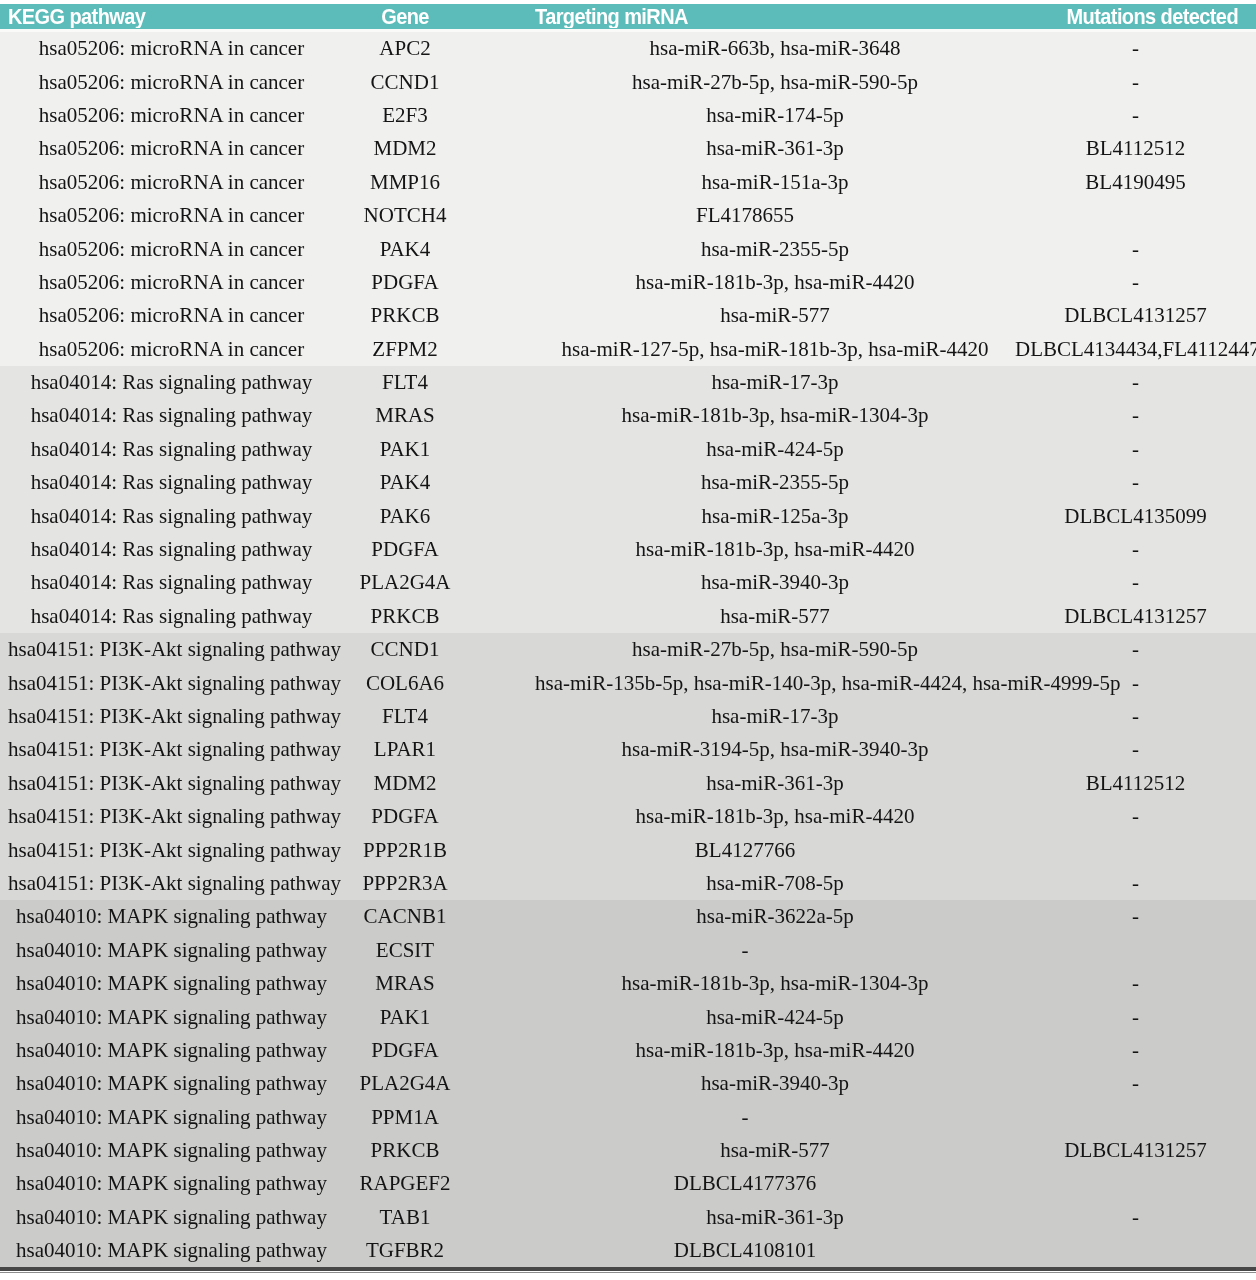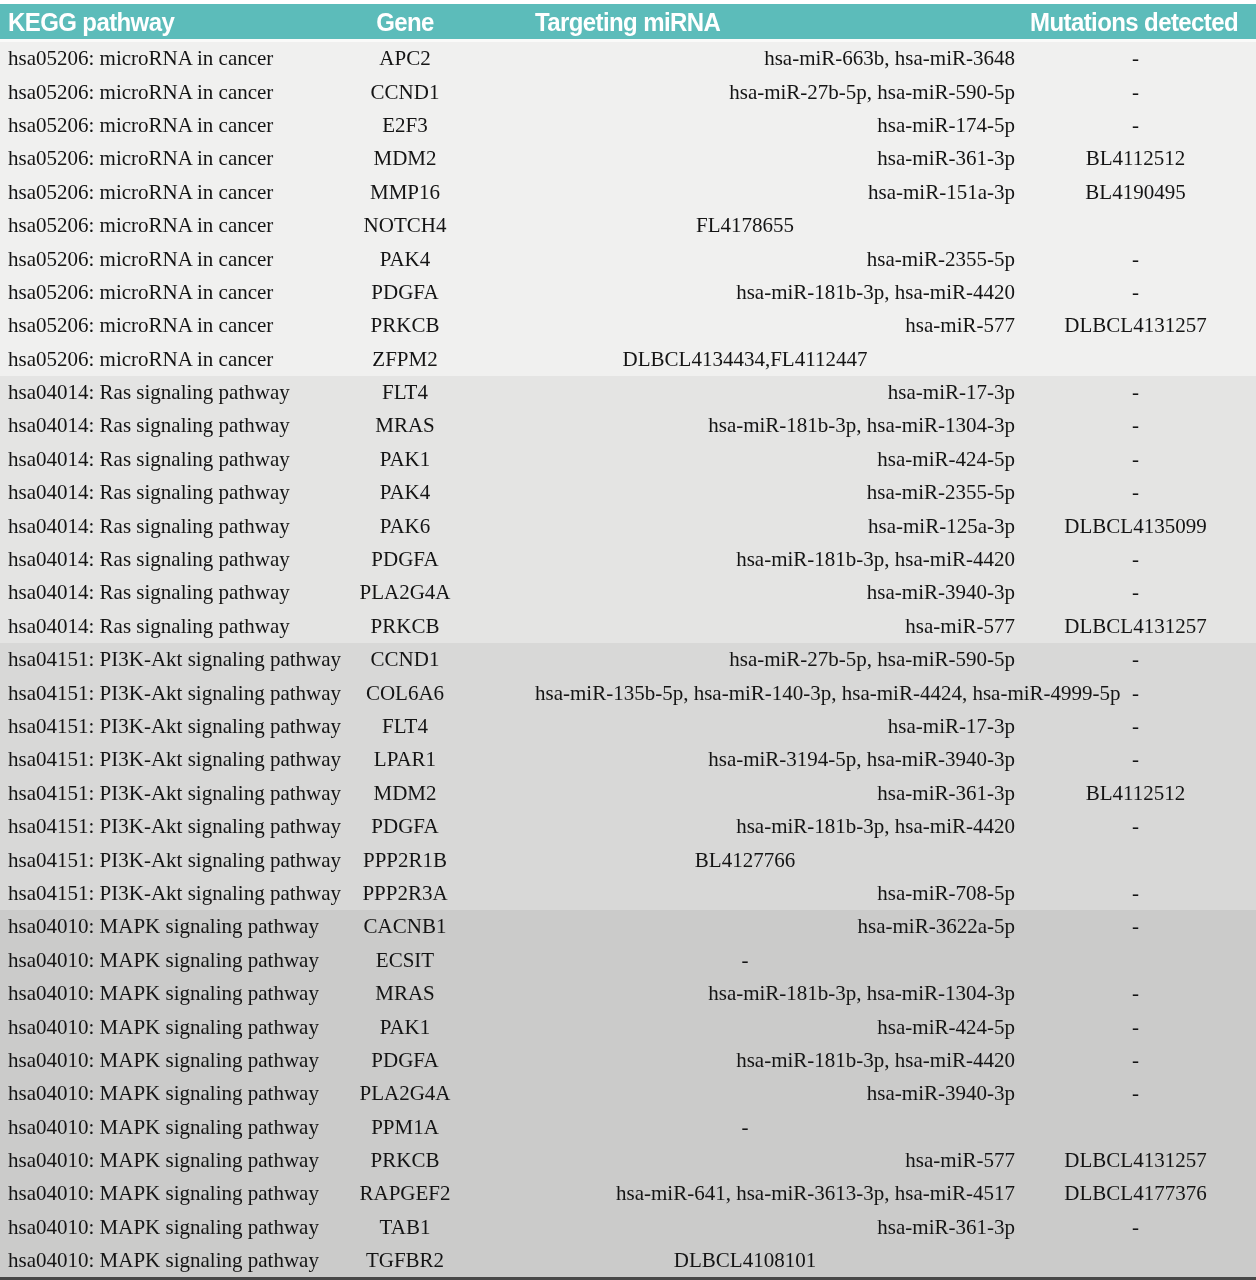--- a/index.html
+++ b/index.html
@@ -9,39 +9,39 @@
     overflow: hidden;
     font-family: "Liberation Serif", serif;
   }
   .top-strip { height: 4px; background: #ffffff; }
   .grid-row {
     display: grid;
     grid-template-columns: 335px 140px 540px 1fr;
     align-items: center;
   }
   .header-row {
-    height: 35px;
+    height: 25px;
     background: #5cbcba;
     color: #ffffff;
     font-family: "Liberation Sans", sans-serif;
     font-weight: 700;
-    font-size: 24px;
+    font-size: 20px;
     letter-spacing: -0.6px;
   }
   .header-row .hcell { transform: scaleY(1.08); }
   .hcell.c-pathway { padding-left: 8px; text-align: left; }
   .hcell.c-gene    { text-align: center; }
   .hcell.c-mirna   { padding-left: 60px; text-align: left; }
   .hcell.c-mut     { text-align: right; padding-right: 18px; }
   .header-gap { height: 3px; background: #fafaf9; }
   .row { height: 33.4px; font-size: 21px; color: #141414; }
   .cell { white-space: nowrap; line-height: 1; }
-  .pathway-cell   { padding-left: 8px; text-align: left; }
+  .pathway-cell   { padding-left: 8px; text-align: center; }
   .gene-cell      { text-align: center; }
-  .mirna-cell     { padding-left: 60px; text-align: right; }
+  .mirna-cell     { padding-left: 60px; text-align: center; }
   .mutations-cell { text-align: center; }
   .bottom-rule-dark { height: 4px; background: #474747; }
   .bottom-rule-gap  { height: 1px; background: #ffffff; }
   .bottom-rule-mid  { height: 1px; background: #8d8d8d; }
 </style>
 </head>
 <body>
 
 <div class="top-strip"></div>
 
@@ -104,20 +104,21 @@
     </div>
     <div class="grid-row row" style="background: rgb(240, 240, 239);">
       <div class="cell pathway-cell">hsa05206: microRNA in cancer</div>
       <div class="cell gene-cell">PRKCB</div>
       <div class="cell mirna-cell">hsa-miR-577</div>
       <div class="cell mutations-cell">DLBCL4131257</div>
     </div>
     <div class="grid-row row" style="background: rgb(240, 240, 239);">
       <div class="cell pathway-cell">hsa05206: microRNA in cancer</div>
       <div class="cell gene-cell">ZFPM2</div>
+      <div class="cell mirna-cell">hsa-miR-127-5p, hsa-miR-181b-3p, hsa-miR-4420</div>
       <div class="cell mutations-cell">DLBCL4134434,FL4112447</div>
     </div>
     <div class="grid-row row" style="background: rgb(228, 228, 227);">
       <div class="cell pathway-cell">hsa04014: Ras signaling pathway</div>
       <div class="cell gene-cell">FLT4</div>
       <div class="cell mirna-cell">hsa-miR-17-3p</div>
       <div class="cell mutations-cell">-</div>
     </div>
     <div class="grid-row row" style="background: rgb(228, 228, 227);">
       <div class="cell pathway-cell">hsa04014: Ras signaling pathway</div>
@@ -250,21 +251,20 @@
     </div>
     <div class="grid-row row" style="background: rgb(203, 203, 202);">
       <div class="cell pathway-cell">hsa04010: MAPK signaling pathway</div>
       <div class="cell gene-cell">PRKCB</div>
       <div class="cell mirna-cell">hsa-miR-577</div>
       <div class="cell mutations-cell">DLBCL4131257</div>
     </div>
     <div class="grid-row row" style="background: rgb(203, 203, 202);">
       <div class="cell pathway-cell">hsa04010: MAPK signaling pathway</div>
       <div class="cell gene-cell">RAPGEF2</div>
-      <div class="cell mirna-cell">hsa-miR-641, hsa-miR-3613-3p, hsa-miR-4517</div>
       <div class="cell mutations-cell">DLBCL4177376</div>
     </div>
     <div class="grid-row row" style="background: rgb(203, 203, 202);">
       <div class="cell pathway-cell">hsa04010: MAPK signaling pathway</div>
       <div class="cell gene-cell">TAB1</div>
       <div class="cell mirna-cell">hsa-miR-361-3p</div>
       <div class="cell mutations-cell">-</div>
     </div>
     <div class="grid-row row" style="background: rgb(203, 203, 202);">
       <div class="cell pathway-cell">hsa04010: MAPK signaling pathway</div>

